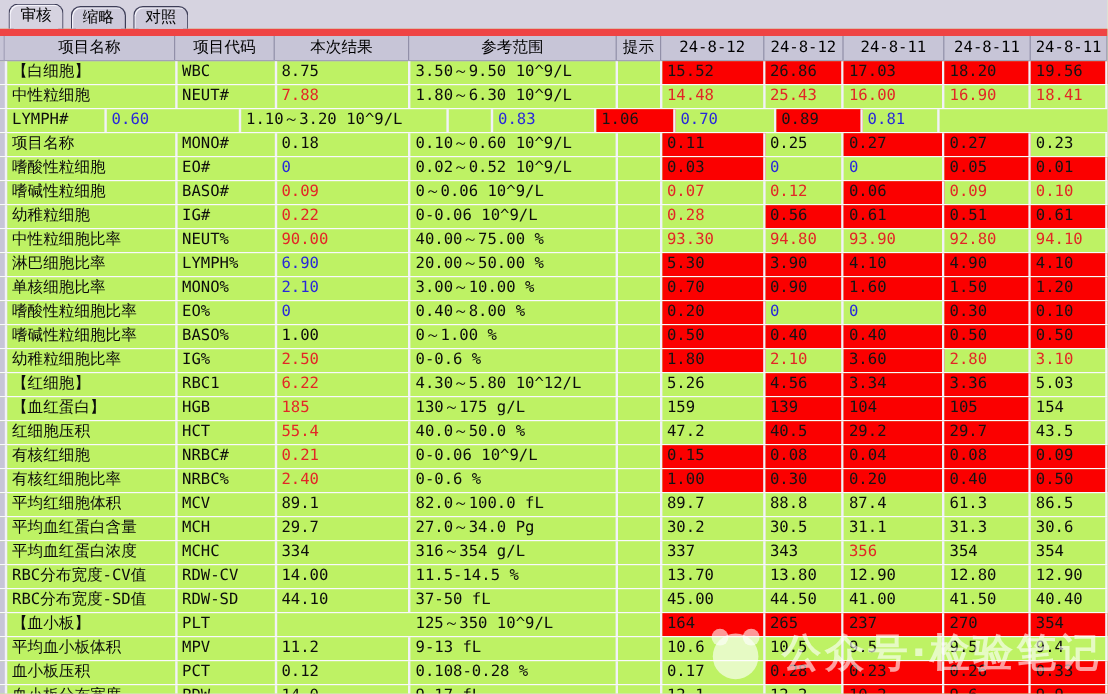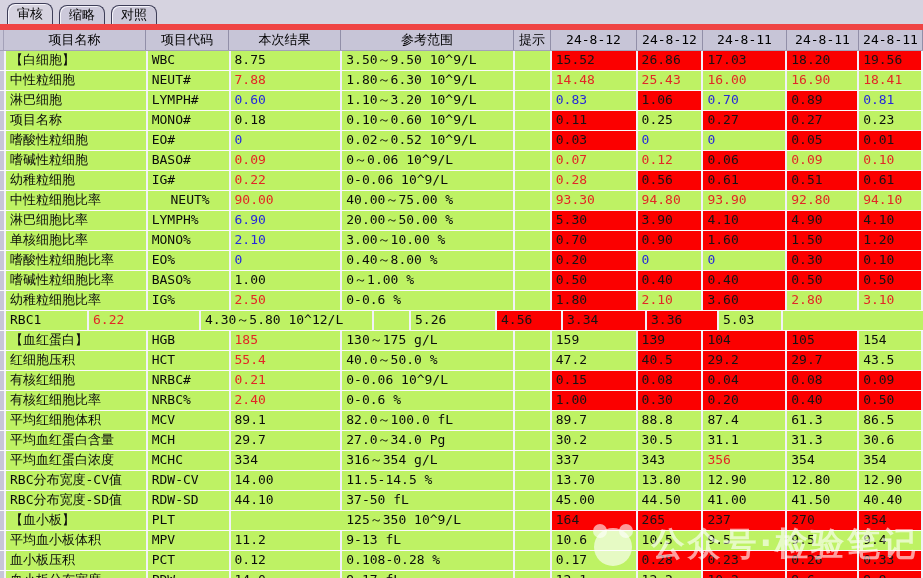--- a/index.html
+++ b/index.html
@@ -91,21 +91,20 @@
           <div class="cell" style="width: 173px;">1.80～6.30 10^9/L</div>
           <div class="cell" style="width: 37px;"></div>
           <div class="cell t-high" style="width: 86px;">14.48</div>
           <div class="cell t-high" style="width: 66px;">25.43</div>
           <div class="cell t-high" style="width: 84px;">16.00</div>
           <div class="cell t-high" style="width: 72px;">16.90</div>
           <div class="cell t-high" style="width: 64px;">18.41</div>
         </div>
         <div class="row">
           <div class="cell strip" style="width: 4px;"></div>
-          <div class="cell" style="width: 142px;">淋巴细胞</div>
           <div class="cell" style="width: 83px;">LYMPH#</div>
           <div class="cell t-low" style="width: 112px;">0.60</div>
           <div class="cell" style="width: 173px;">1.10～3.20 10^9/L</div>
           <div class="cell" style="width: 37px;"></div>
           <div class="cell t-low" style="width: 86px;">0.83</div>
           <div class="cell cell-critical" style="width: 66px;">1.06</div>
           <div class="cell t-low" style="width: 84px;">0.70</div>
           <div class="cell cell-critical" style="width: 72px;">0.89</div>
           <div class="cell t-low" style="width: 64px;">0.81</div>
         </div>
@@ -157,21 +156,21 @@
           <div class="cell" style="width: 37px;"></div>
           <div class="cell t-high" style="width: 86px;">0.28</div>
           <div class="cell cell-critical" style="width: 66px;">0.56</div>
           <div class="cell cell-critical" style="width: 84px;">0.61</div>
           <div class="cell cell-critical" style="width: 72px;">0.51</div>
           <div class="cell cell-critical" style="width: 64px;">0.61</div>
         </div>
         <div class="row">
           <div class="cell strip" style="width: 4px;"></div>
           <div class="cell" style="width: 142px;">中性粒细胞比率</div>
-          <div class="cell" style="width: 83px; text-align: center;">NEUT%</div>
+          <div class="cell" style="width: 83px;">NEUT%</div>
           <div class="cell t-high" style="width: 112px;">90.00</div>
           <div class="cell" style="width: 173px;">40.00～75.00 %</div>
           <div class="cell" style="width: 37px;"></div>
           <div class="cell t-high" style="width: 86px;">93.30</div>
           <div class="cell t-high" style="width: 66px;">94.80</div>
           <div class="cell t-high" style="width: 84px;">93.90</div>
           <div class="cell t-high" style="width: 72px;">92.80</div>
           <div class="cell t-high" style="width: 64px;">94.10</div>
         </div>
         <div class="row">
@@ -234,20 +233,21 @@
           <div class="cell" style="width: 173px;">0-0.6 %</div>
           <div class="cell" style="width: 37px;"></div>
           <div class="cell cell-critical" style="width: 86px;">1.80</div>
           <div class="cell t-high" style="width: 66px;">2.10</div>
           <div class="cell cell-critical" style="width: 84px;">3.60</div>
           <div class="cell t-high" style="width: 72px;">2.80</div>
           <div class="cell t-high" style="width: 64px;">3.10</div>
         </div>
         <div class="row">
           <div class="cell strip" style="width: 4px;"></div>
+          <div class="cell" style="width: 142px;">【红细胞】</div>
           <div class="cell" style="width: 83px;">RBC1</div>
           <div class="cell t-high" style="width: 112px;">6.22</div>
           <div class="cell" style="width: 173px;">4.30～5.80 10^12/L</div>
           <div class="cell" style="width: 37px;"></div>
           <div class="cell" style="width: 86px;">5.26</div>
           <div class="cell cell-critical" style="width: 66px;">4.56</div>
           <div class="cell cell-critical" style="width: 84px;">3.34</div>
           <div class="cell cell-critical" style="width: 72px;">3.36</div>
           <div class="cell" style="width: 64px;">5.03</div>
         </div>

